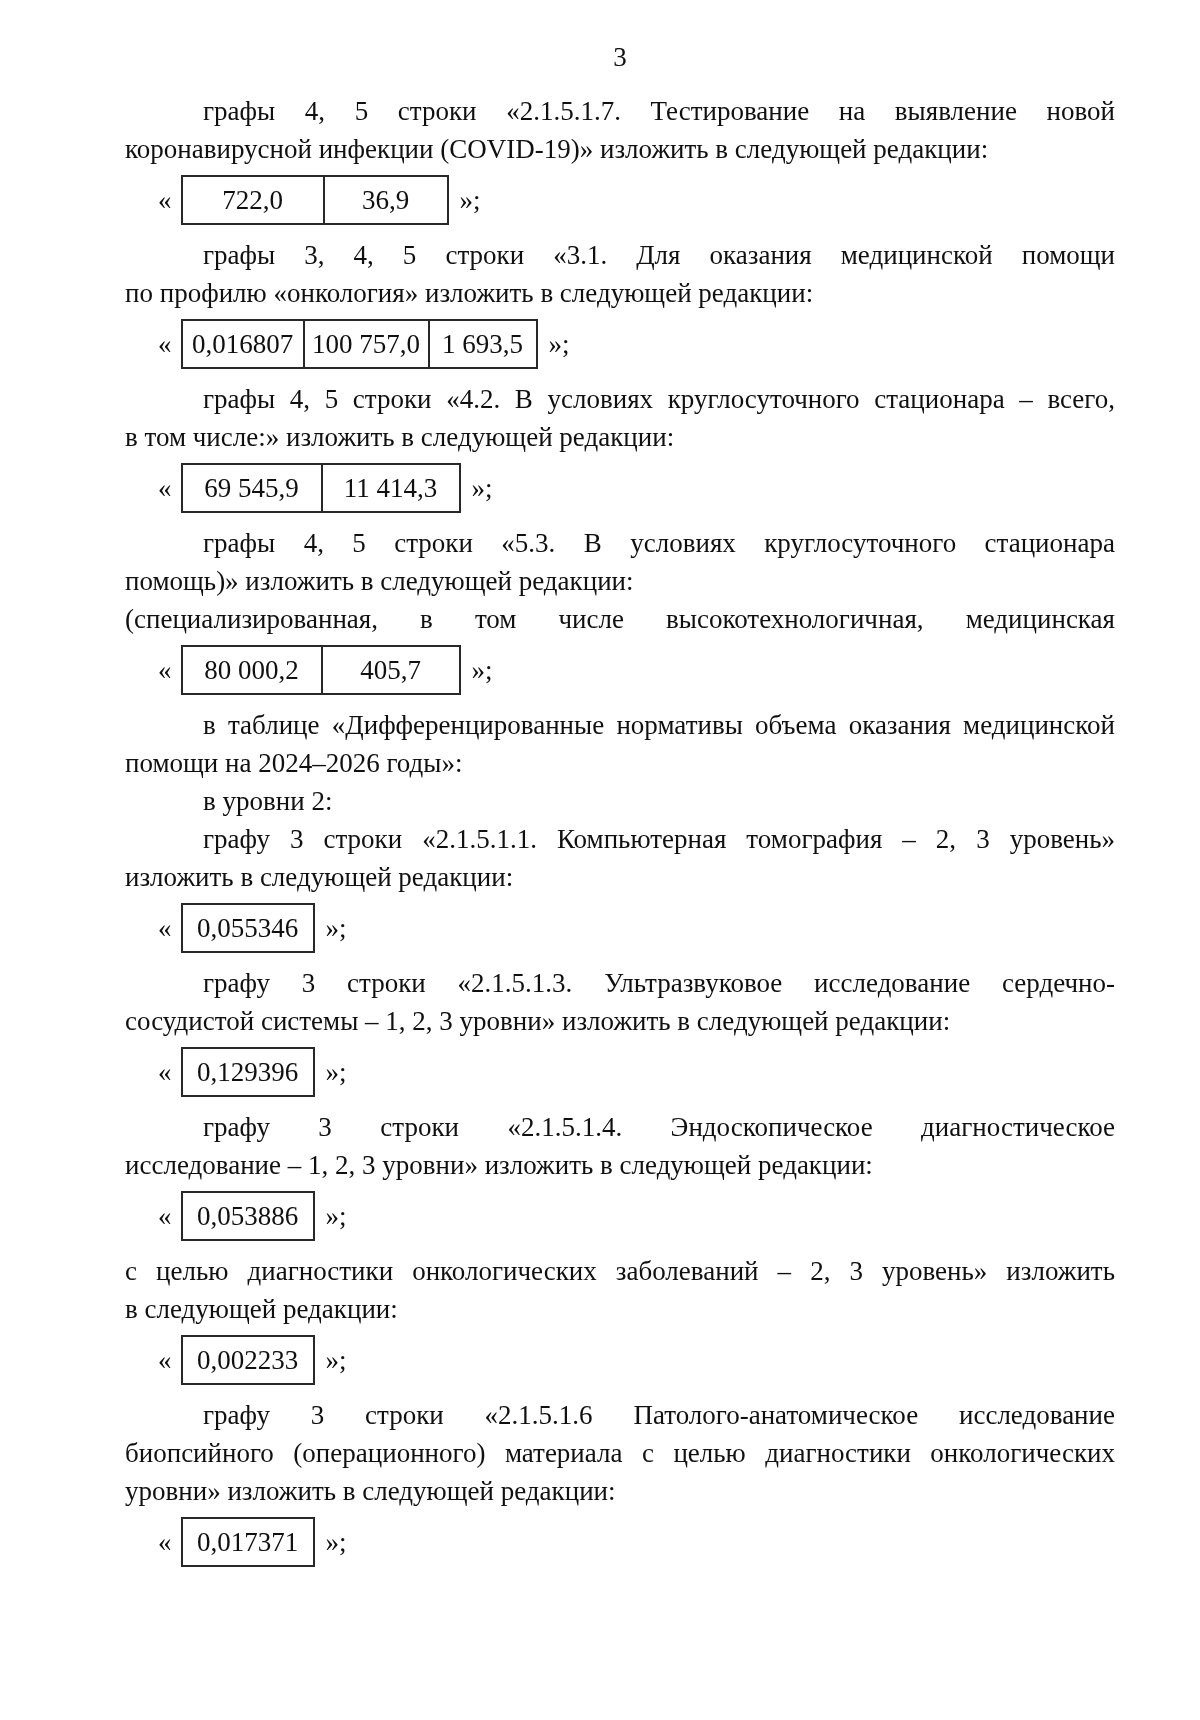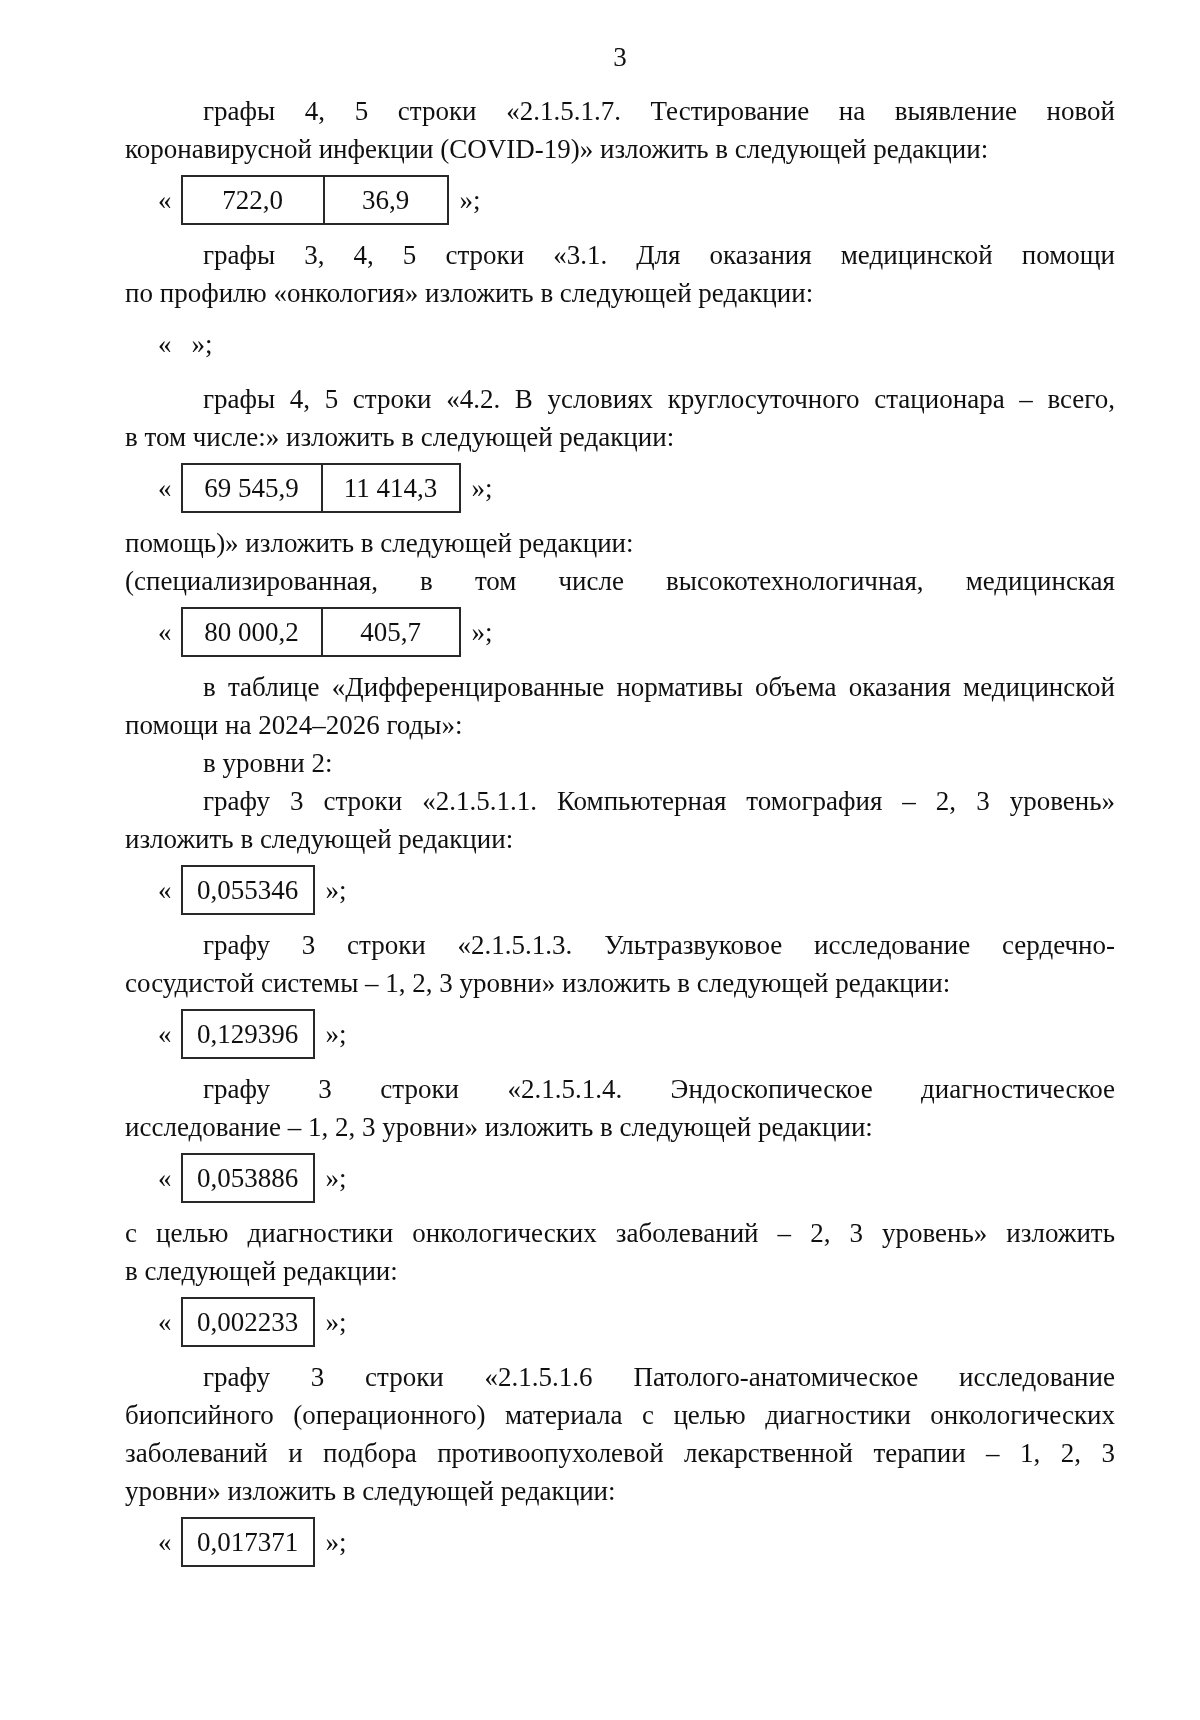--- a/index.html
+++ b/index.html
@@ -85,20 +85,29 @@
     <span class="cq">»;</span>
   </div>
 
   <div class="para">
     <div class="line just ind">графы 3, 4, 5 строки «3.1. Для оказания медицинской помощи</div>
     <div class="line">по профилю «онкология» изложить в следующей редакции:</div>
   </div>
 
   <div class="tblrow">
     <span class="oq">«</span>
+    <table class="tbl">
+        <tbody>
+          <tr>
+      <td class="w122">0,016807</td>
+      <td class="w125">100 757,0</td>
+      <td class="w108">1 693,5</td>
+    </tr>
+        </tbody>
+      </table>
     <span class="cq">»;</span>
   </div>
 
   <div class="para">
     <div class="line just ind">графы 4, 5 строки «4.2. В условиях круглосуточного стационара – всего,</div>
     <div class="line">в том числе:» изложить в следующей редакции:</div>
   </div>
 
   <div class="tblrow">
     <span class="oq">«</span>
@@ -107,20 +116,21 @@
           <tr>
       <td class="w140">69 545,9</td>
       <td class="w138">11 414,3</td>
     </tr>
         </tbody>
       </table>
     <span class="cq">»;</span>
   </div>
 
   <div class="para">
+    <div class="line just ind">графы 4, 5 строки «5.3. В условиях круглосуточного стационара</div>
     <div class="line">помощь)» изложить в следующей редакции:</div>
     <div class="line just">(специализированная, в том числе высокотехнологичная, медицинская</div>
   </div>
 
   <div class="tblrow">
     <span class="oq">«</span>
     <table class="tbl">
         <tbody>
           <tr>
       <td class="w140">80 000,2</td>
@@ -204,21 +214,20 @@
       <td class="w132">0,002233</td>
     </tr>
         </tbody>
       </table>
     <span class="cq">»;</span>
   </div>
 
   <div class="para">
     <div class="line just ind">графу 3 строки «2.1.5.1.6 Патолого-анатомическое исследование</div>
     <div class="line just">биопсийного (операционного) материала с целью диагностики онкологических</div>
-    <div class="line just">заболеваний и подбора противоопухолевой лекарственной терапии – 1, 2, 3</div>
     <div class="line">уровни» изложить в следующей редакции:</div>
   </div>
 
   <div class="tblrow">
     <span class="oq">«</span>
     <table class="tbl">
         <tbody>
           <tr>
       <td class="w132">0,017371</td>
     </tr>

